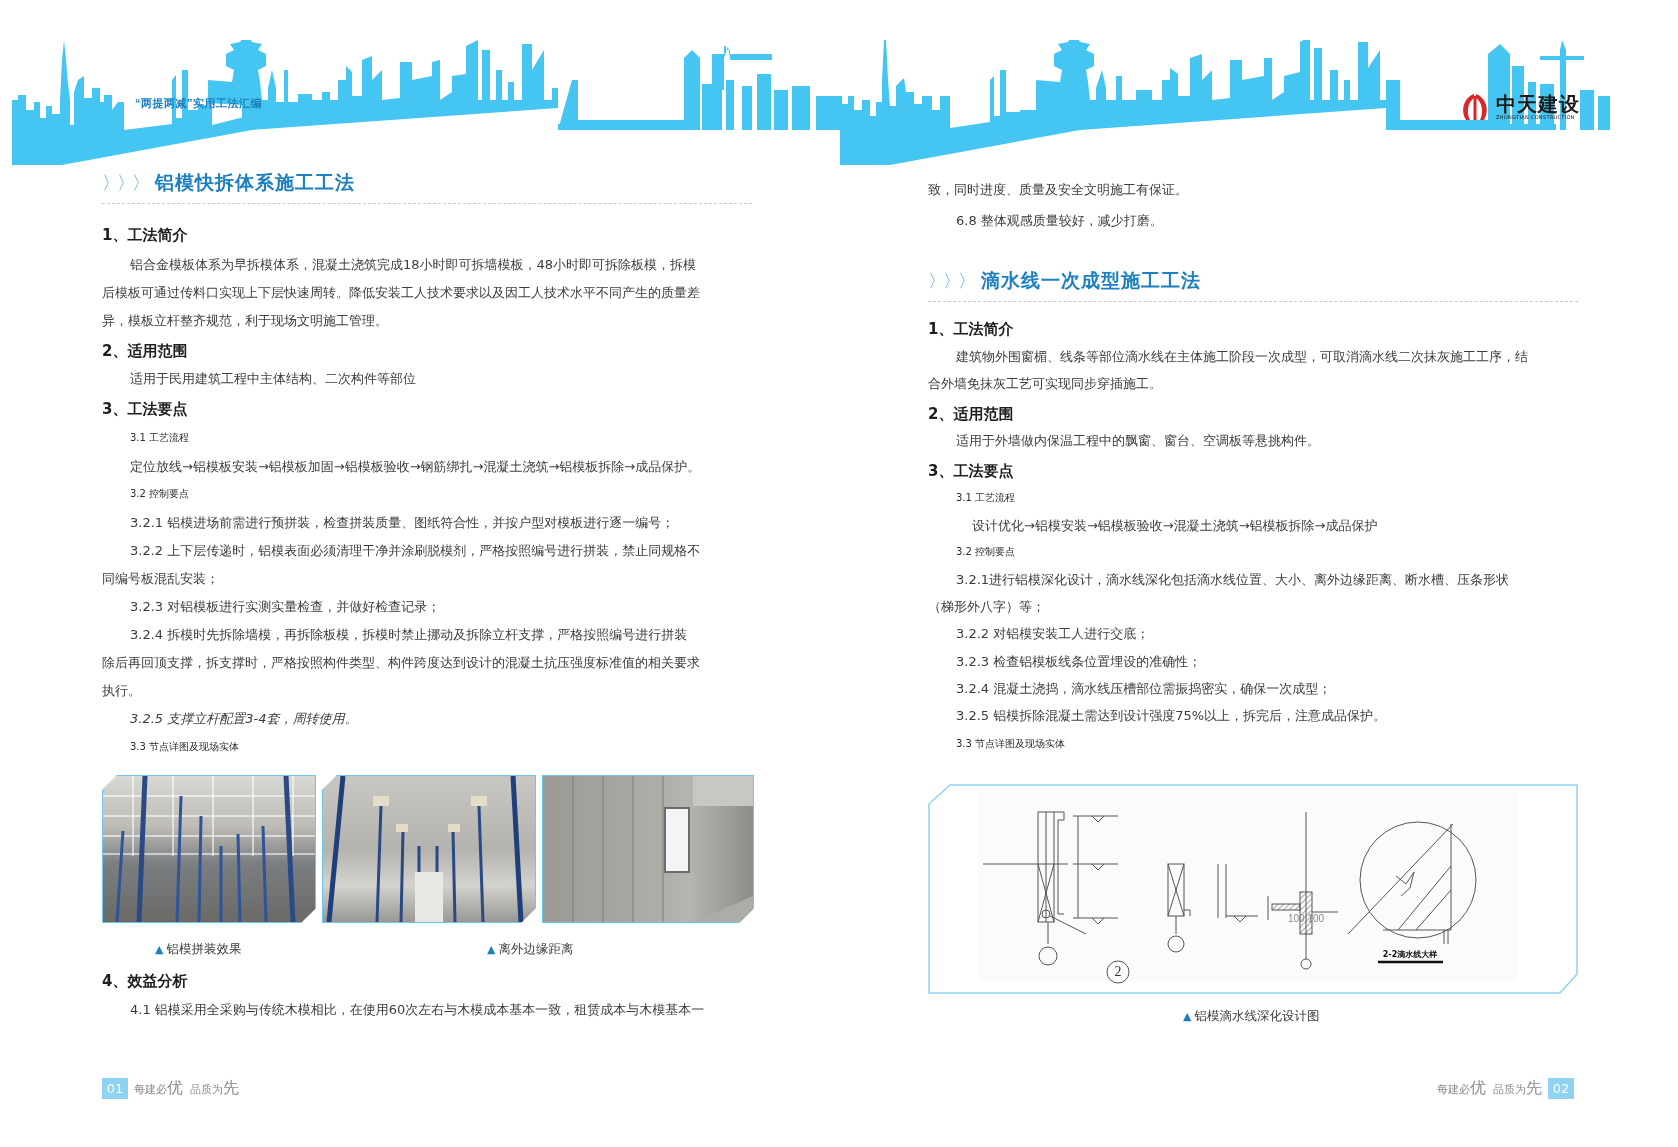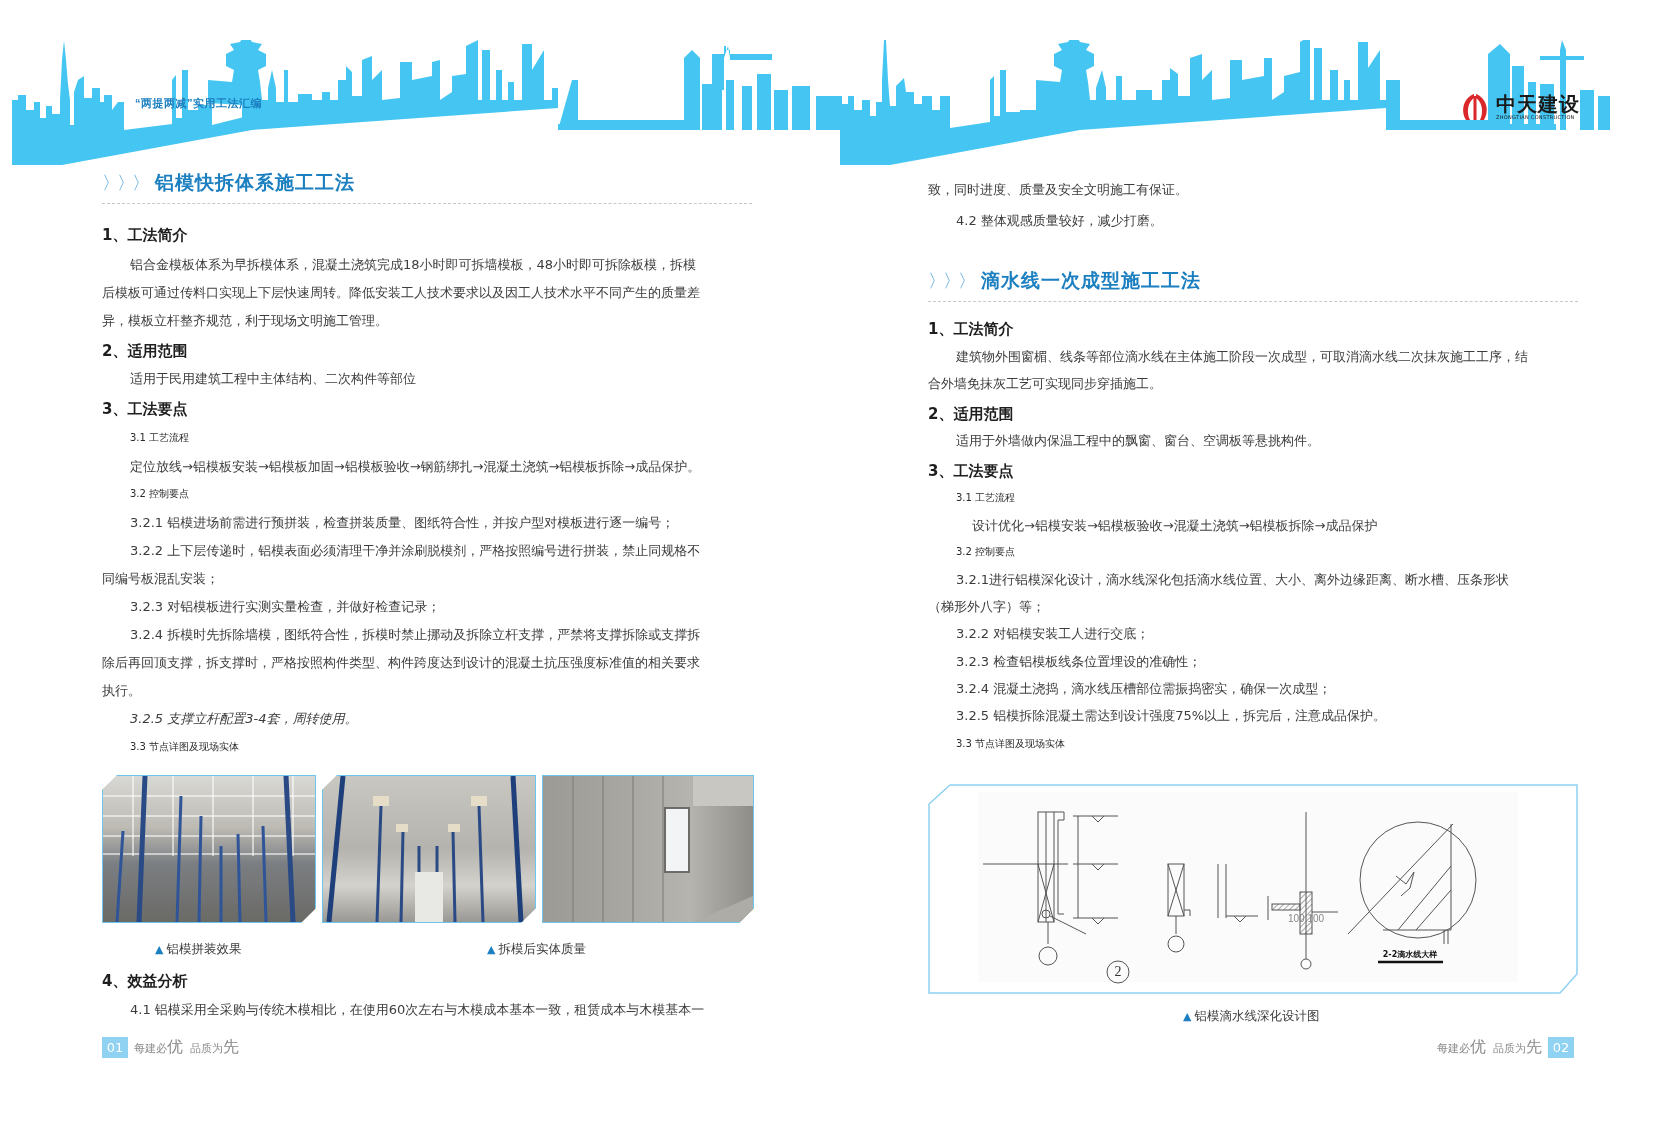--- a/index.html
+++ b/index.html
@@ -23,21 +23,21 @@
   .h2 { position:absolute; font-size:15px; font-weight:bold; color:#1e1e1e; }
   .p { position:absolute; font-size:13px; color:#3c3c3c; line-height:28px; }
   .h3 { position:absolute; font-size:10px; color:#2a2a2a; }
 
   .photo { position:absolute; overflow:hidden; border:1.5px solid #6cc5ec; }
   .cap { position:absolute; font-size:12.5px; color:#3c3c3c; }
   .cap .tri { color:#1b7fc0; font-size:11px; margin-right:3px; }
 
   .drawing-frame { position:absolute; left:928px; top:784px; width:650px; height:210px; }
 
-  .footer { position:absolute; top:1037px; display:flex; align-items:center; }
+  .footer { position:absolute; top:1078px; display:flex; align-items:center; }
   .pnum { background:#8fd2f2; color:#ffffff; font-size:13px; width:26px; height:21px;
           display:flex; align-items:center; justify-content:center; }
   .slogan { color:#8a8a8a; font-size:11px; margin:0 6px; }
   .slogan .big { font-size:16px; }
 </style>
 </head>
 <body>
 
 <div class="skyline" style="left:12px;width:830px;">
   <svg width="830" height="125" viewBox="0 0 830 125">
@@ -105,21 +105,21 @@
 <div class="p" style="left:130px;top:365px;">适用于民用建筑工程中主体结构、二次构件等部位</div>
 
 <div class="h2" style="left:102px;top:400px;">3、工法要点</div>
 <div class="h3" style="left:130px;top:431px;">3.1 工艺流程</div>
 <div class="p" style="left:130px;top:453px;">定位放线→铝模板安装→铝模板加固→铝模板验收→钢筋绑扎→混凝土浇筑→铝模板拆除→成品保护。</div>
 <div class="h3" style="left:130px;top:487px;">3.2 控制要点</div>
 <div class="p" style="left:130px;top:509px;">3.2.1 铝模进场前需进行预拼装，检查拼装质量、图纸符合性，并按户型对模板进行逐一编号；</div>
 <div class="p" style="left:130px;top:537px;">3.2.2  上下层传递时，铝模表面必须清理干净并涂刷脱模剂，严格按照编号进行拼装，禁止同规格不</div>
 <div class="p" style="left:102px;top:565px;">同编号板混乱安装；</div>
 <div class="p" style="left:130px;top:593px;">3.2.3 对铝模板进行实测实量检查，并做好检查记录；</div>
-<div class="p" style="left:130px;top:621px;">3.2.4  拆模时先拆除墙模，图纸符合性，拆模时禁止挪动及拆除立杆支撑，严禁将支撑拆除或支撑拆</div>
+<div class="p" style="left:130px;top:621px;">3.2.4  拆模时先拆除墙模，再拆除板模，拆模时禁止挪动及拆除立杆支撑，严格按照编号进行拼装</div>
 <div class="p" style="left:102px;top:649px;">除后再回顶支撑，拆支撑时，严格按照构件类型、构件跨度达到设计的混凝土抗压强度标准值的相关要求</div>
 <div class="p" style="left:102px;top:677px;">执行。</div>
 <div class="p" style="left:130px;top:705px;font-style:italic;">3.2.5 支撑立杆配置3-4套，周转使用。</div>
 <div class="h3" style="left:130px;top:740px;">3.3 节点详图及现场实体</div>
 
 <div class="photo" style="left:102px;top:775px;width:212px;height:146px;clip-path:polygon(7% 0,100% 0,100% 90%,93% 100%,0 100%,0 10%);background:linear-gradient(180deg,#d8d8d4 0%,#bdbbb4 35%,#7b7e82 60%,#6a6a66 100%);">
   <svg width="212" height="146">
     <g stroke="#ffffff" stroke-opacity="0.55" stroke-width="2">
       <line x1="0" y1="20" x2="212" y2="20"></line>
         <line x1="0" y1="40" x2="212" y2="40"></line>
@@ -179,36 +179,36 @@
     <rect x="122" y="32" width="24" height="64" fill="#f2f4f6" stroke="#6e6c68" stroke-width="2"></rect>
     <polygon points="150,0 210,0 210,30 150,30" fill="#c9c7c1"></polygon>
     <polygon points="150,146 210,120 210,146" fill="#aeaca6"></polygon>
   </svg>
 </div>
 
 <div class="cap" style="left:155px;top:941px;">
   <span class="tri">▲</span><span>铝模拼装效果</span>
 </div>
 <div class="cap" style="left:487px;top:941px;">
-  <span class="tri">▲</span><span>拆模后实体质量</span>
+  <span class="tri">▲</span><span>离外边缘距离</span>
 </div>
 
 <div class="h2" style="left:102px;top:972px;">4、效益分析</div>
 <div class="p" style="left:130px;top:996px;">4.1 铝模采用全采购与传统木模相比，在使用60次左右与木模成本基本一致，租赁成本与木模基本一</div>
 
 <div class="footer" style="left:102px;">
   <div class="pnum">01</div>
   <div class="slogan">
     <span>每建必</span><span class="big">优</span>&nbsp;
     <span>品质为</span><span class="big">先</span>
   </div>
 </div>
 
 <div class="p" style="left:928px;top:176px;">致，同时进度、质量及安全文明施工有保证。</div>
-<div class="p" style="left:956px;top:207px;">4.2 整体观感质量较好，减少打磨。</div>
+<div class="p" style="left:956px;top:207px;">6.8 整体观感质量较好，减少打磨。</div>
 
 <div class="section-title" style="left:928px;top:268px;">
   <span class="chev">〉〉〉</span>
   <span class="txt">滴水线一次成型施工工法</span>
 </div>
 <div class="dashline" style="left:928px;top:301px;width:650px;"></div>
 
 <div class="h2" style="left:928px;top:320px;">1、工法简介</div>
 <div class="p" style="left:956px;top:343px;">建筑物外围窗楣、线条等部位滴水线在主体施工阶段一次成型，可取消滴水线二次抹灰施工工序，结</div>
 <div class="p" style="left:928px;top:370px;">合外墙免抹灰工艺可实现同步穿插施工。</div>

